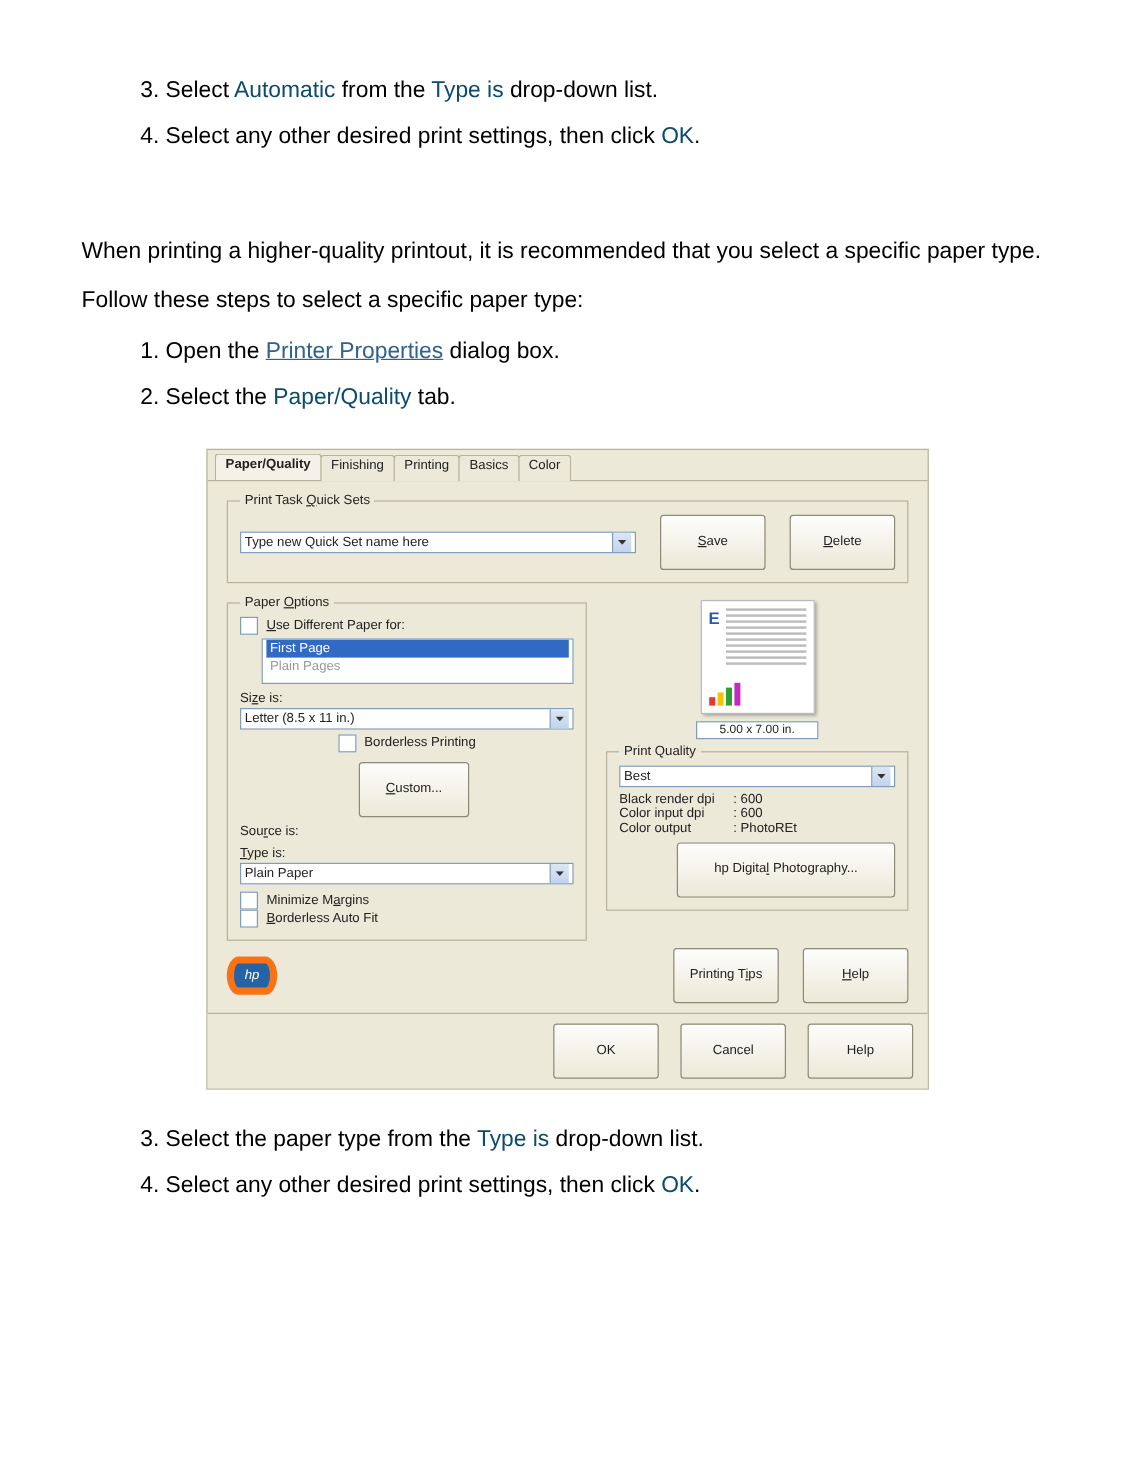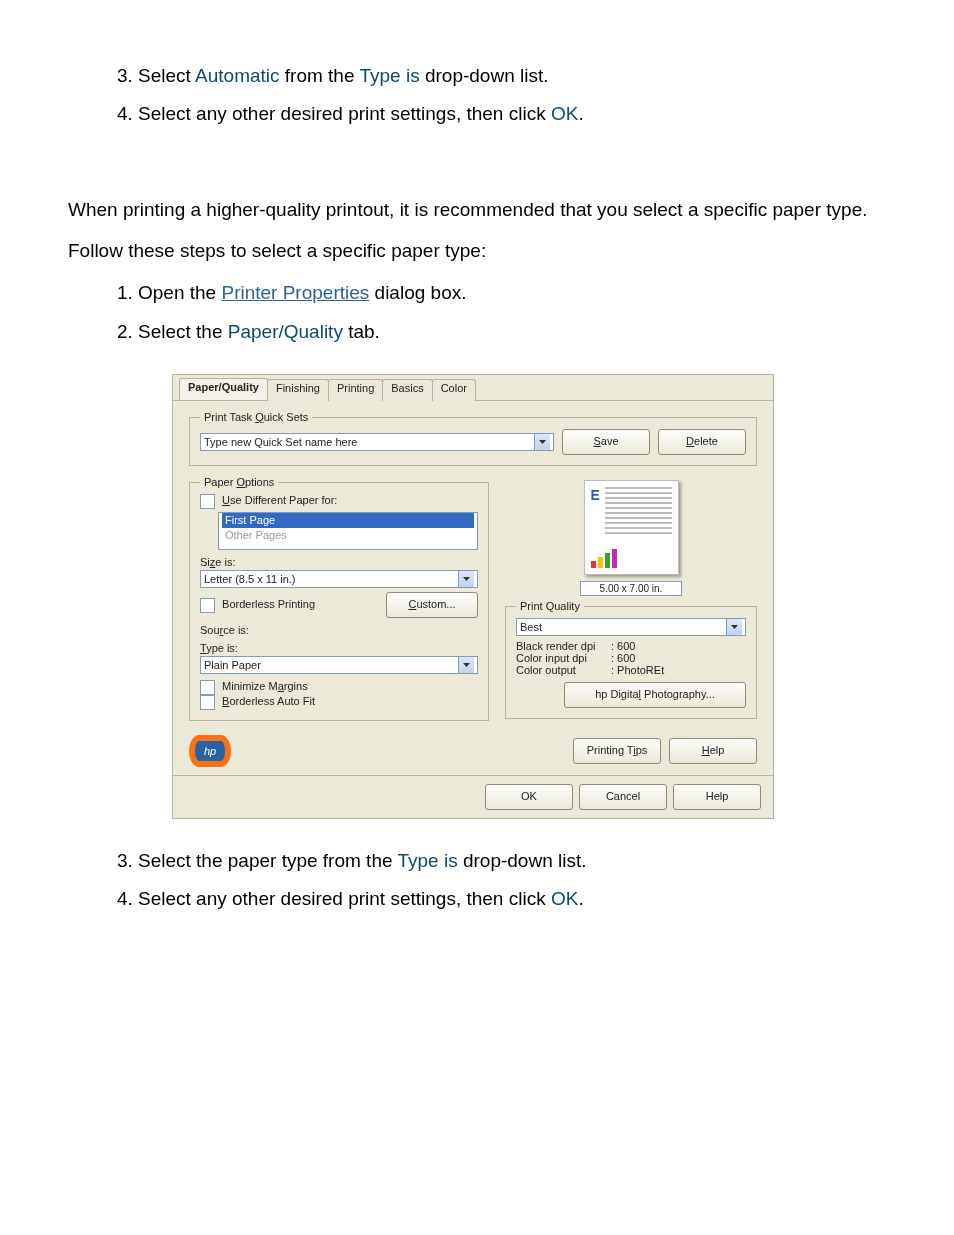--- a/index.html
+++ b/index.html
@@ -107,25 +107,26 @@
   .caret svg { width: 7px; height: 4px; }
   .combo .txt { flex: 1; }
 
   .winbtn {
     border: 1px solid #8d8a77;
     background: linear-gradient(#fdfdfc,#ece9d8);
     height: 20px;
     min-width: 66px;
     font-family: Tahoma, sans-serif;
     font-size: 11px;
-    padding: 2px 10px;
+    padding: 12px 10px;
     text-align: center;
     line-height: 18px;
     border-radius: 3px;
     display: inline-block;
+    margin-left: 12px;
   }
   .cb {
     width: 13px; height: 13px;
     border: 1px solid #7f9db9;
     background: #fff;
     display: inline-block;
     vertical-align: middle;
     margin-right: 4px;
   }
   .label { display: inline-block; }
@@ -259,35 +260,35 @@
 
         <div class="left-col">
           <fieldset class="grp" style="margin-bottom:0">
             <legend>Paper <span class="underline-letter">O</span>ptions</legend>
 
             <div class="po-block">
               <span class="cb"></span>
               <span class="label"><span class="underline-letter">U</span>se Different Paper for:</span>
               <div class="listbox" style="margin:3px 0 6px 18px">
                 <div class="item sel">First Page</div>
-                <div class="item dim">Other Pages</div>
+                <div class="item dim">Plain Pages</div>
               </div>
             </div>
 
             <div class="po-block">
               <div class="po-label">Si<span class="underline-letter">z</span>e is:</div>
               <div class="combo" style="width:100%">
                 <span class="txt">Letter (8.5 x 11 in.)</span>
                 <span class="caret">
                     <svg viewBox="0 0 7 4">
                       <polygon points="0,0 7,0 3.5,4" fill="#333"></polygon>
                     </svg>
                   </span>
               </div>
-              <div class="row" style="margin-top:4px; justify-content:space-between;">
+              <div class="row" style="margin-top:4px; justify-content:space-between;flex-direction:column;">
                 <span>
                   <span class="cb"></span>
                   <span class="label">Borderless Printing</span>
                 </span>
                 <div class="winbtn" style="min-width:70px"><span class="underline-letter">C</span>ustom...</div>
               </div>
             </div>
 
             <div class="po-block">
               <div class="po-label">Sou<span class="underline-letter">r</span>ce is:</div>

